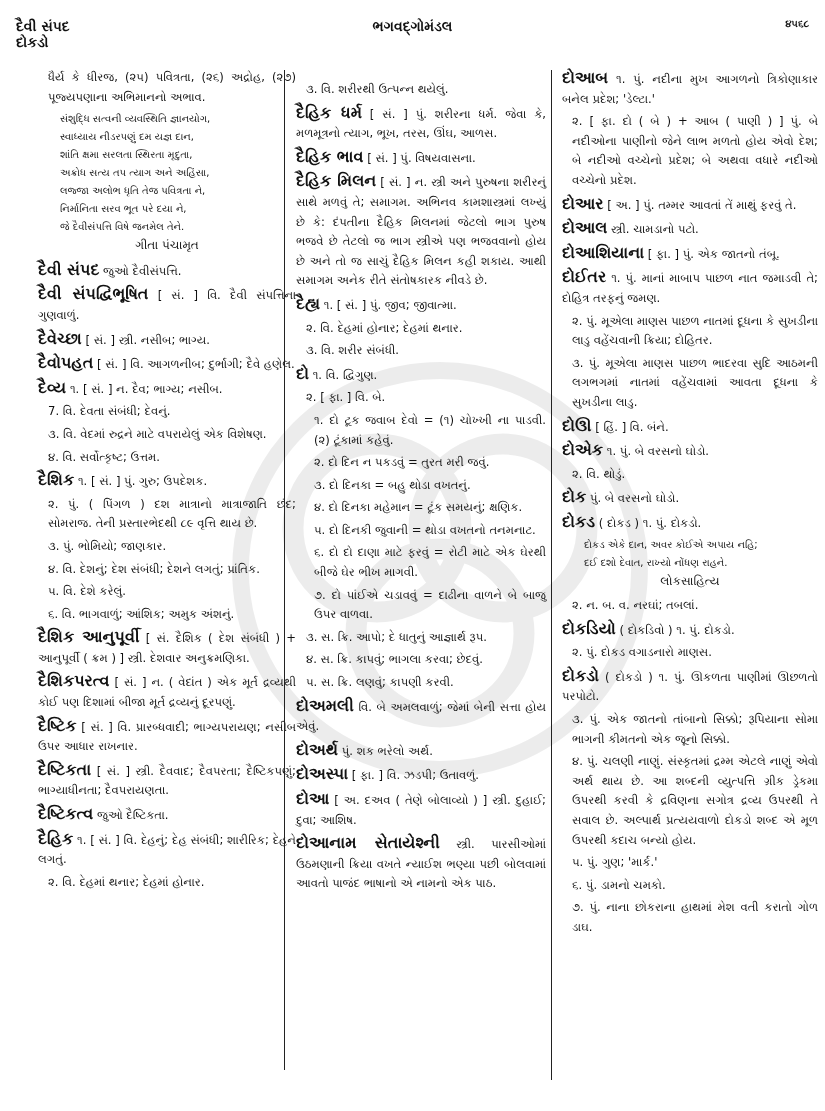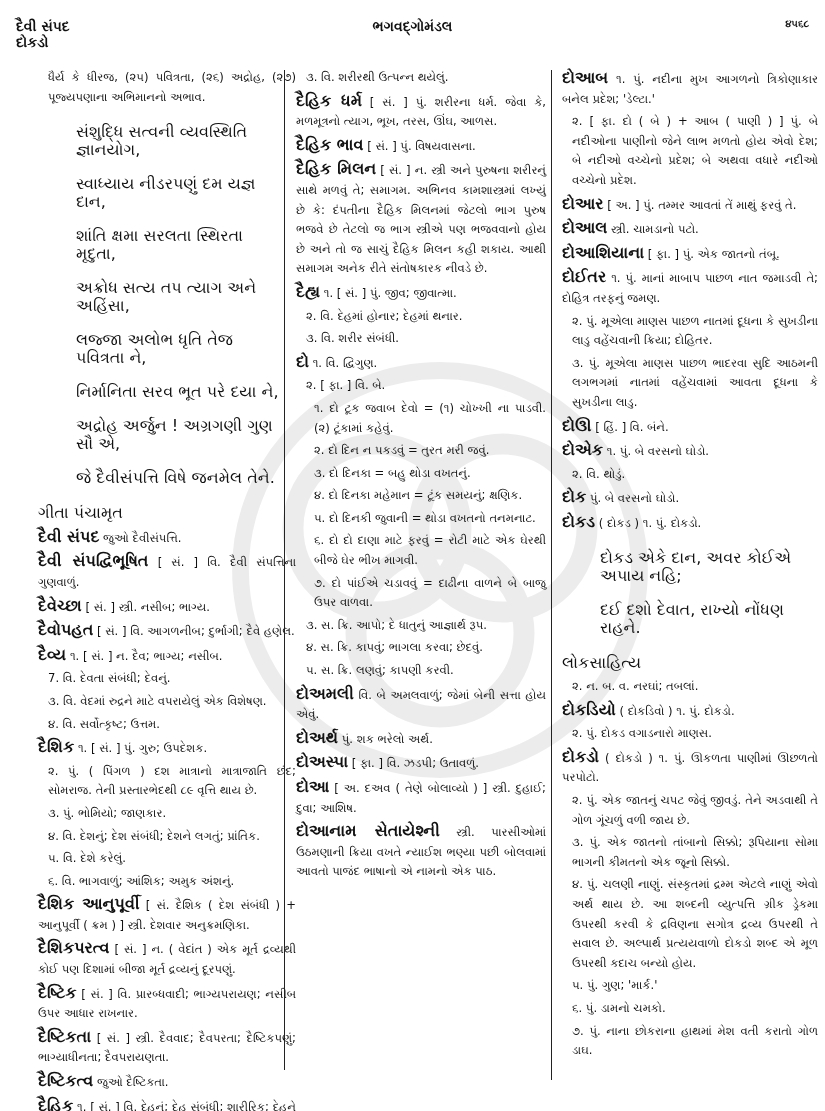--- a/index.html
+++ b/index.html
@@ -12,32 +12,32 @@
     pointer-events:none; opacity:0.07;
   }
   .header { position:absolute; top:18px; left:0; width:825px; height:40px; }
   .guide-left { position:absolute; left:16px; top:0; font-weight:bold; font-size:14px; line-height:16px; }
   .guide-left div { white-space:nowrap; }
   .running-title { position:absolute; left:0; right:0; top:0; text-align:center; font-size:14px; font-weight:bold; }
   .page-num { position:absolute; right:16px; top:0; font-size:10px; font-weight:bold; }
   .columns { position:absolute; top:68px; left:16px; width:800px; height:1030px; }
   .col { position:absolute; top:0; font-size:11.6px; line-height:19.6px; }
   .c1 { left:22px; width:258px; }
-  .c2 { left:280px; width:250px; }
+  .c2 { left:280px; width:250px;margin-top:12px; }
   .c3 { left:546px; width:256px; }
   .divider { position:absolute; top:2px; width:1px; background:#222; }
   .d1 { left:268px; height:1000px; }
   .d2 { left:535px; height:1010px; }
   .entry { margin:0 0 3px 0; text-align:justify; }
   .entry .hw { font-weight:bold; font-size:16px; }
   .entry .body { }
   .sense { padding-left:10px; margin:0 0 3px 0; text-align:justify; }
   .sense.sub { padding-left:18px; }
-  .verse { padding-left:22px; font-size:16px; line-height:18px; margin:16px; }
-  .attrib { text-align:left; font-size:16px; margin-bottom:4px; }
+  .verse { padding-left:22px; font-size:10px; line-height:18px; margin:0; }
+  .attrib { text-align:center; font-size:12px; margin-bottom:4px; }
 </style>
 </head>
 <body>
 
 <svg class="watermark" viewBox="0 0 200 200">
   <circle cx="100" cy="100" r="95" fill="none" stroke="#000" stroke-width="8"></circle>
   <circle cx="70" cy="80" r="40" fill="none" stroke="#000" stroke-width="10"></circle>
   <circle cx="130" cy="80" r="40" fill="none" stroke="#000" stroke-width="10"></circle>
   <circle cx="100" cy="130" r="40" fill="none" stroke="#000" stroke-width="10"></circle>
 </svg>
@@ -53,21 +53,20 @@
 
 <div class="columns">
   <div class="col c1">
       <div class="sense">ધૈર્ય કે ધીરજ, (૨૫) પવિત્રતા, (૨૬) અદ્રોહ, (૨૭) પૂજ્યપણાના અભિમાનનો અભાવ.</div>
       <div class="verse">સંશુદ્ધિ સત્વની વ્યવસ્થિતિ જ્ઞાનયોગ,</div>
       <div class="verse">સ્વાધ્યાય નીડરપણું દમ યજ્ઞ દાન,</div>
       <div class="verse">શાંતિ ક્ષમા સરલતા સ્થિરતા મૃદુતા,</div>
       <div class="verse">અક્રોધ સત્ય તપ ત્યાગ અને અહિંસા,</div>
       <div class="verse">લજ્જા અલોભ ધૃતિ તેજ પવિત્રતા ને,</div>
       <div class="verse">નિર્માનિતા સરવ ભૂત પરે દયા ને,</div>
-      <div class="verse">અદ્રોહ અર્જુન ! અગ્રગણી ગુણ સૌ એ,</div>
       <div class="verse">જે દૈવીસંપત્તિ વિષે જનમેલ તેને.</div>
       <div class="attrib">ગીતા પંચામૃત</div>
       <div class="entry"><span class="hw">દૈવી સંપદ</span> <span class="body">જુઓ દૈવીસંપત્તિ.</span></div>
       <div class="entry"><span class="hw">દૈવી સંપદ્વિભૂષિત</span> <span class="body">[ સં. ] વિ. દૈવી સંપત્તિના ગુણવાળું.</span></div>
       <div class="entry"><span class="hw">દૈવેચ્છા</span> <span class="body">[ સં. ] સ્ત્રી. નસીબ; ભાગ્ય.</span></div>
       <div class="entry"><span class="hw">દૈવોપહત</span> <span class="body">[ સં. ] વિ. આગળનીબ; દુર્ભાગી; દૈવે હણેલ.</span></div>
       <div class="entry"><span class="hw">દૈવ્ય</span> <span class="body">૧. [ સં. ] ન. દૈવ; ભાગ્ય; નસીબ.</span></div>
       <div class="sense">7. વિ. દેવતા સંબંધી; દેવનું.</div>
       <div class="sense">૩. વિ. વેદમાં રુદ્રને માટે વપરાયેલું એક વિશેષણ.</div>
       <div class="sense">૪. વિ. સર્વોત્કૃષ્ટ; ઉત્તમ.</div>
@@ -127,20 +126,19 @@
       <div class="sense">૨. વિ. થોડું.</div>
       <div class="entry"><span class="hw">દોક</span> <span class="body">પું. બે વરસનો ઘોડો.</span></div>
       <div class="entry"><span class="hw">દોકડ</span> <span class="body">( દોકડ ) ૧. પું. દોકડો.</span></div>
       <div class="verse">દોકડ એકે દાન, અવર કોઈએ અપાય નહિ;</div>
       <div class="verse">દઈ દશો દેવાત, રાખ્યો નોંધણ રાહને.</div>
       <div class="attrib">લોકસાહિત્ય</div>
       <div class="sense">૨. ન. બ. વ. નરઘાં; તબલાં.</div>
       <div class="entry"><span class="hw">દોકડિયો</span> <span class="body">( દોકડિવો ) ૧. પું. દોકડો.</span></div>
       <div class="sense">૨. પું. દોકડ વગાડનારો માણસ.</div>
       <div class="entry"><span class="hw">દોકડો</span> <span class="body">( દોકડો ) ૧. પું. ઊકળતા પાણીમાં ઊછળતો પરપોટો.</span></div>
-      <div class="sense">૨. પું. એક જાતનું ચપટ જેવું જીવડું. તેને અડવાથી તે ગોળ ગૂંચળું વળી જાય છે.</div>
       <div class="sense">૩. પું. એક જાતનો તાંબાનો સિક્કો; રૂપિયાના સોમા ભાગની કીમતનો એક જૂનો સિક્કો.</div>
       <div class="sense">૪. પું. ચલણી નાણું. સંસ્કૃતમાં દ્રમ્મ એટલે નાણું એવો અર્થ થાય છે. આ શબ્દની વ્યુત્પત્તિ ગ્રીક ડ્રેકમા ઉપરથી કરવી કે દ્રવિણના સગોત્ર દ્રવ્ય ઉપરથી તે સવાલ છે. અલ્પાર્થ પ્રત્યયવાળો દોકડો શબ્દ એ મૂળ ઉપરથી કદાચ બન્યો હોય.</div>
       <div class="sense">૫. પું. ગુણ; 'માર્ક.'</div>
       <div class="sense">૬. પું. ડામનો ચમકો.</div>
       <div class="sense">૭. પું. નાના છોકરાના હાથમાં મેશ વતી કરાતો ગોળ ડાઘ.</div>
     </div>
 </div>
 
 </body></html>

